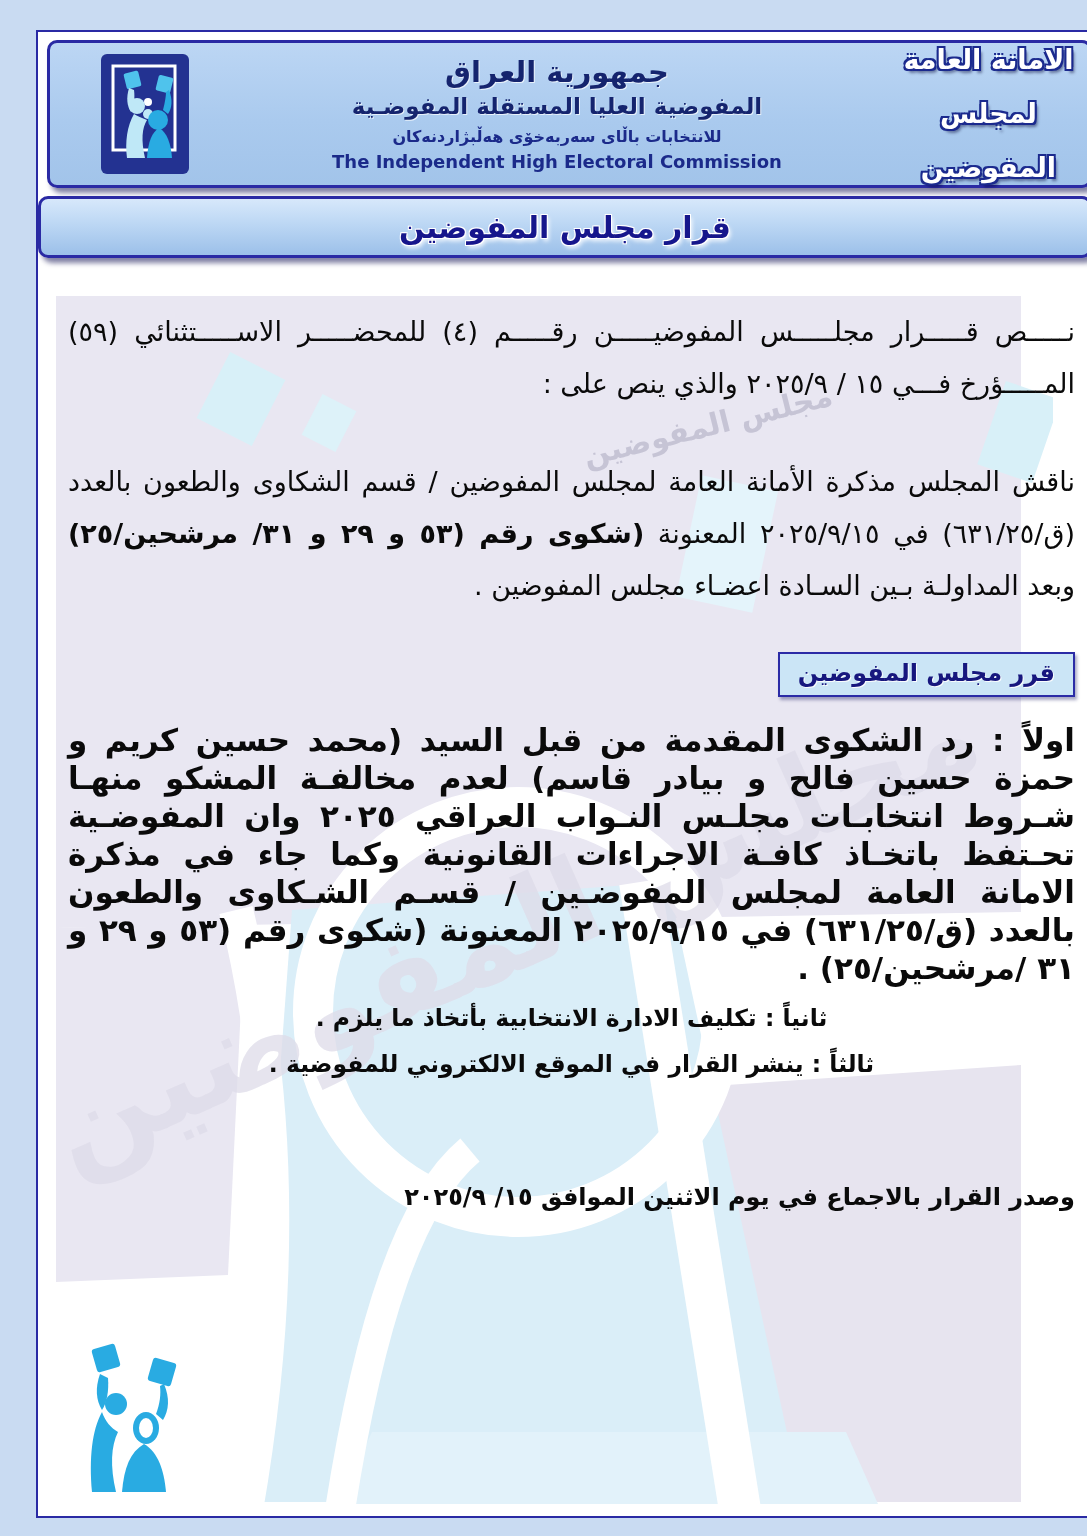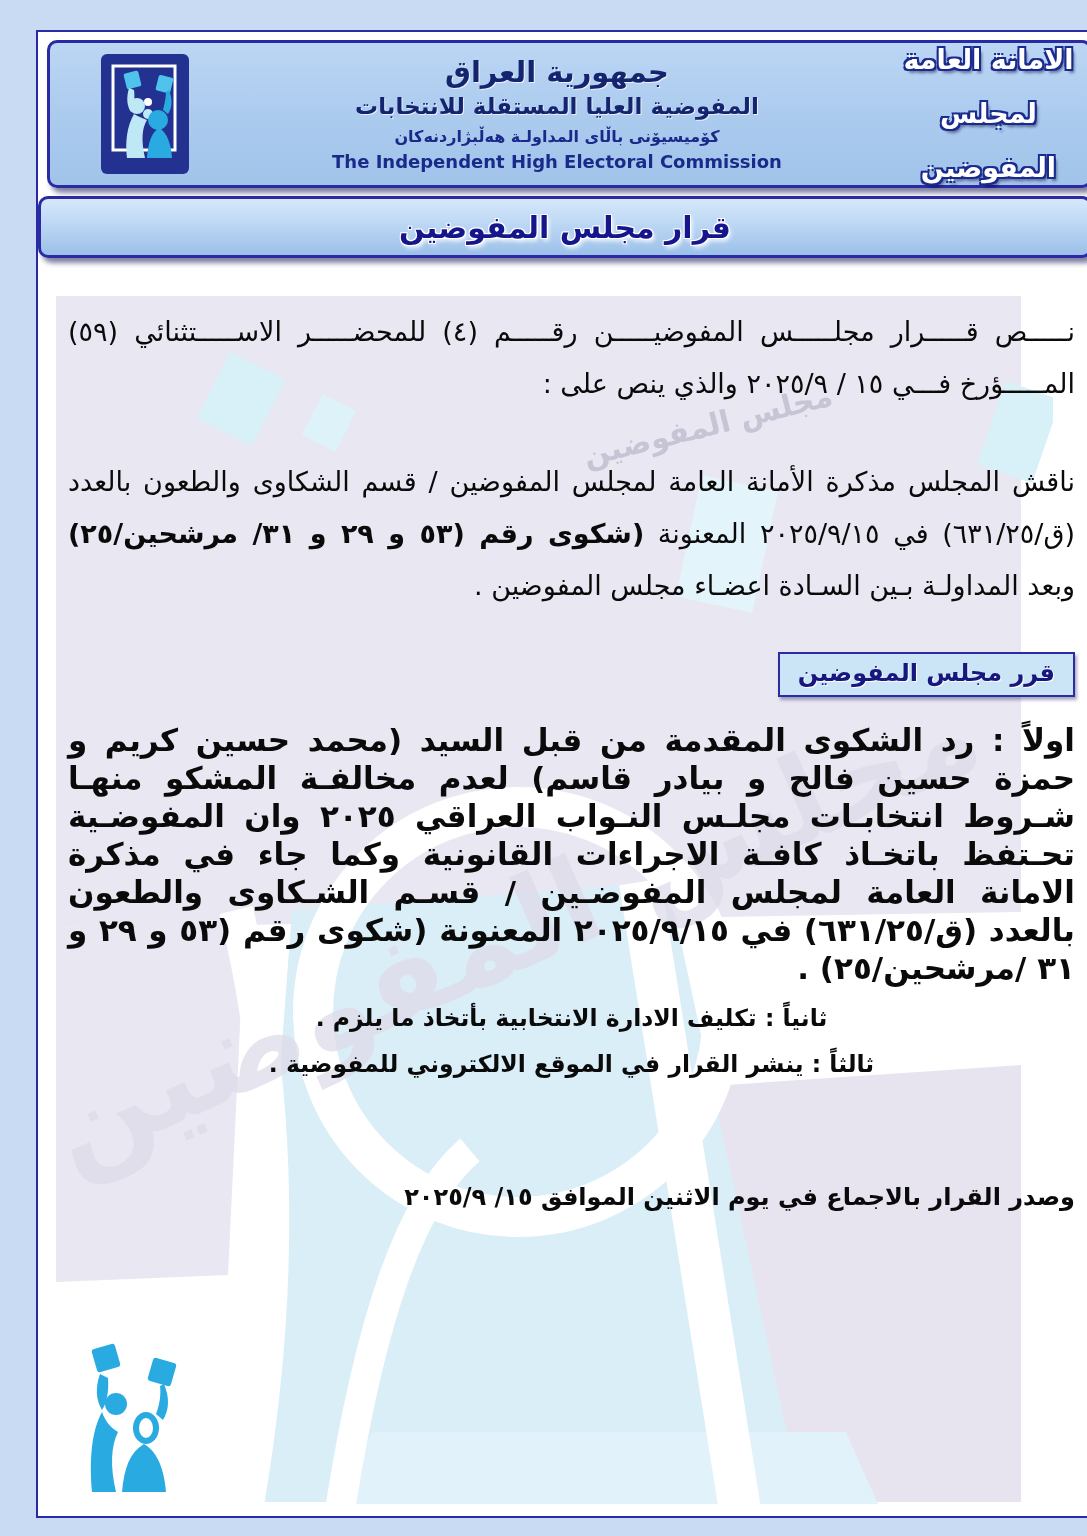--- a/index.html
+++ b/index.html
@@ -79,22 +79,22 @@
           <circle cx="36" cy="52" r="8" fill="#bfe8f7"></circle>
           <path d="M28 34 C25 44 26 52 30 58 C33 53 34 44 33 36 Z" fill="#bfe8f7"></path>
           <path d="M33 60 C26 72 24 88 26 104 L44 104 C40 86 41 74 46 66 C41 64 36 62 33 60 Z" fill="#bfe8f7"></path>
           <circle cx="57" cy="66" r="10" fill="#29abe2"></circle>
           <path d="M68 36 C72 46 71 54 67 60 L62 56 C64 48 65 42 65 38 Z" fill="#29abe2"></path>
           <path d="M46 104 C47 88 51 78 58 74 C66 78 70 90 71 104 Z" fill="#29abe2"></path>
         </svg>
       </div>
       <div class="hdr-center">
         <div class="hdr-c1">جمهورية العراق</div>
-        <div class="hdr-c2">المفوضية العليا المستقلة للانتخابات</div>
-        <div class="hdr-c3">كۆميسيۆنى باڵاى المداولـة هەڵبژاردنەكان</div>
+        <div class="hdr-c2">المفوضية العليا المستقلة المفوضـية</div>
+        <div class="hdr-c3">للانتخابات باڵاى سەربەخۆى هەڵبژاردنەكان</div>
         <div class="hdr-c4">The Independent High Electoral Commission</div>
       </div>
       <div class="hdr-right">
         <div>الامانة العامة</div>
         <div>لمجلس المفوضين</div>
       </div>
     </div>
 
     <div class="title-box">
       <div class="title-text">قرار مجلس المفوضين</div>

